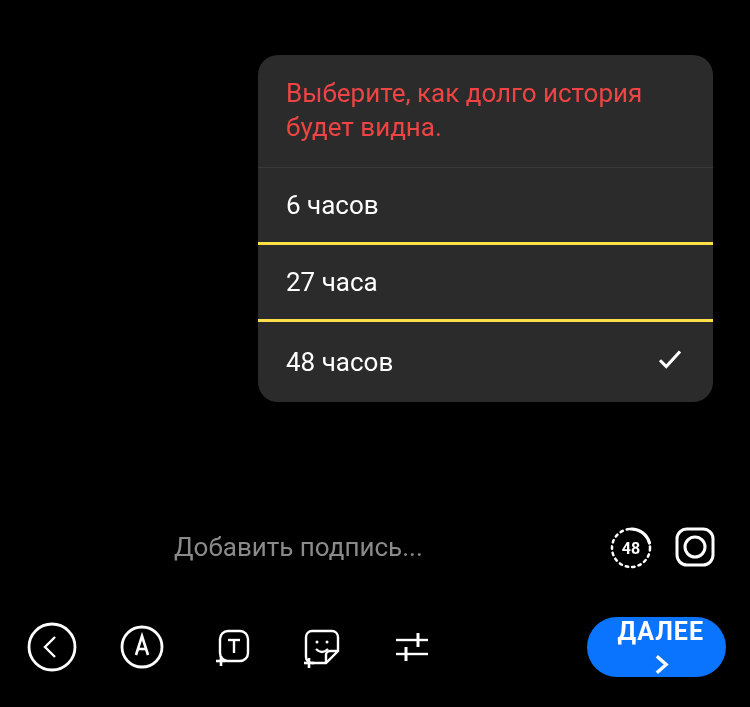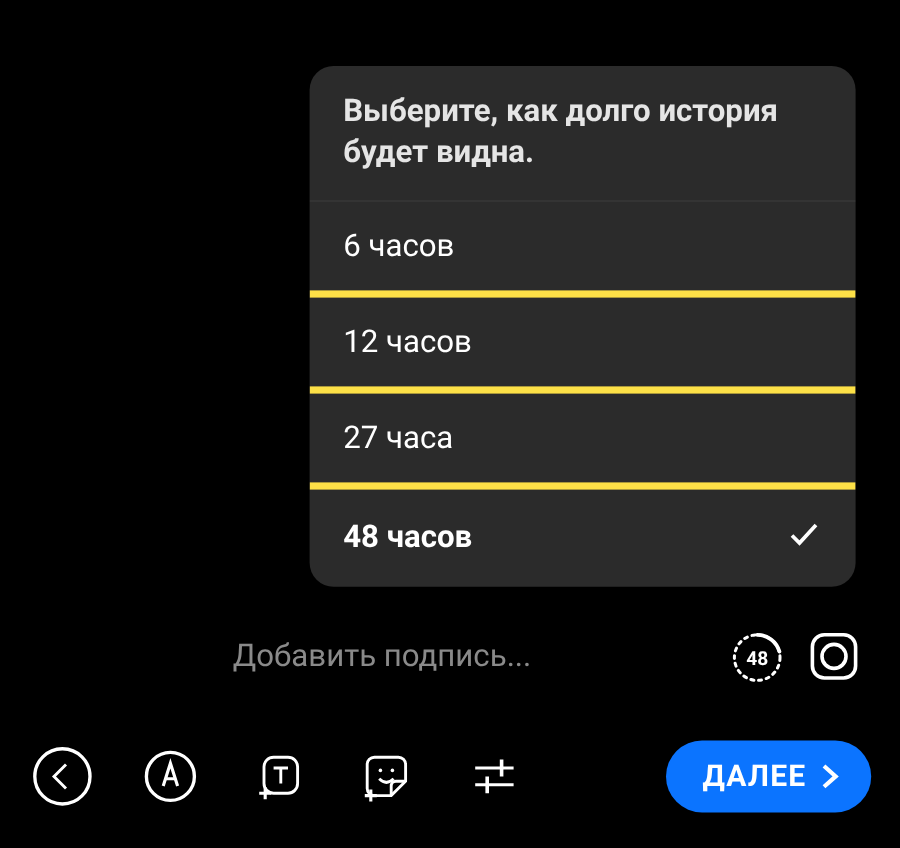--- a/index.html
+++ b/index.html
@@ -12,44 +12,44 @@
     top: 55px;
     left: 258px;
     width: 455px;
     background: #2b2b2b;
     border-radius: 20px;
     overflow: hidden;
     box-shadow: 0 4px 24px rgba(0,0,0,0.5);
   }
   .popover-header {
     padding: 22px 28px 22px 28px;
-    color: #e5e5e5;
+    color: #ef4444;
     font-size: 26px;
     line-height: 1.3;
-    font-weight: 700;
+    font-weight: 400;
     border-bottom: 1px solid #3a3a3a;
   }
   .popover-item {
     display: flex;
     align-items: center;
     justify-content: space-between;
     padding: 22px 28px;
     font-size: 26px;
     color: #fff;
-    border-bottom: 6px solid #fde047;
-    cursor: pointer;
-  }
-  .popover-item:last-child { border-bottom: none; font-weight: bold; }
+    border-bottom: 3px solid #fde047;
+    cursor: pointer;
+  }
+  .popover-item:last-child { border-bottom: none; }
   .check-icon svg { width: 30px; height: 30px; stroke: #fff; stroke-width: 2.5; fill: none; }
 
   
   .caption-bar {
     position: absolute;
     top: 520px;
-    left: 34px;
+    left: 14px;
     right: 30px;
     height: 54px;
     display: flex;
     align-items: center;
     gap: 16px;
   }
   .caption-input-wrap {
     flex: 1;
     height: 100%;
     display: flex;
@@ -114,34 +114,32 @@
     height: 60px;
     padding: 0 22px 0 30px;
     display: flex;
     align-items: center;
     gap: 6px;
     font-size: 25px;
     font-weight: 700;
     letter-spacing: 1px;
     cursor: pointer;
     font-family: inherit;
+    flex-direction: column;
   }
   .next-btn svg { width: 26px; height: 26px; stroke: #fff; stroke-width: 3.2; fill: none; }
 </style>
 </head>
 <body>
 
 <div class="popover">
   <div class="popover-header">Выберите, как долго история будет видна.</div>
 
   <div class="popover-item">
     <span>6 часов</span>
-  </div>
-  <div class="popover-item">
-    <span>12 часов</span>
   </div>
   <div class="popover-item">
     <span>27 часа</span>
   </div>
   <div class="popover-item">
     <span>48 часов</span>
     <span class="check-icon">
       <svg viewBox="0 0 24 24">
           <polyline points="4,13 9,18 20,6"></polyline>
         </svg>

